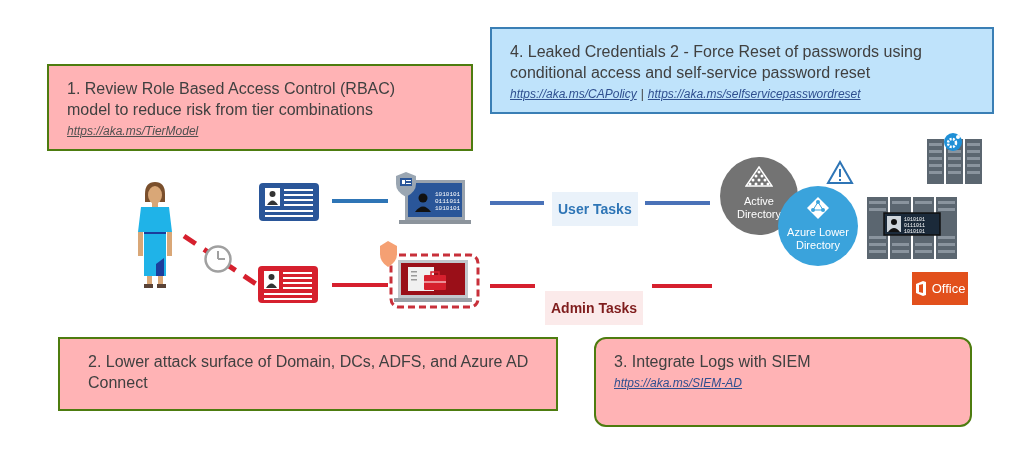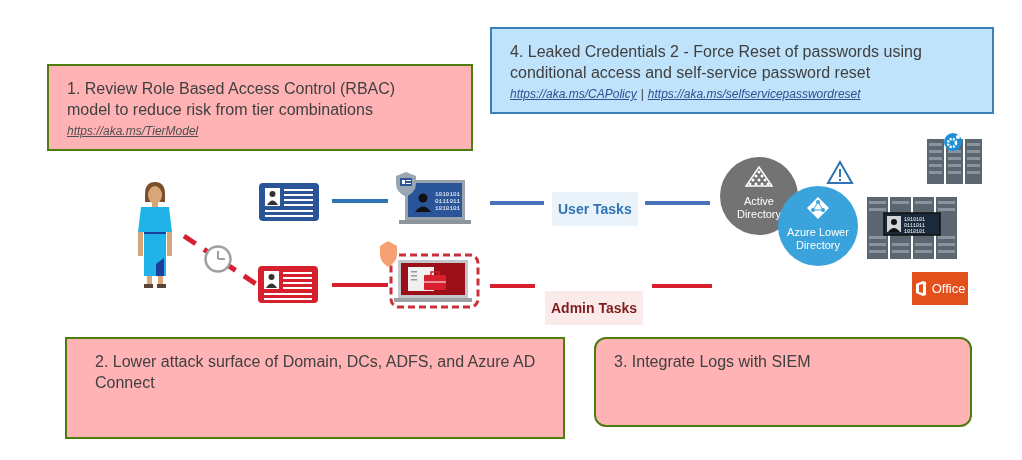--- a/index.html
+++ b/index.html
@@ -7,21 +7,21 @@
   .box { position:absolute; box-sizing:border-box; padding:12px 16px 8px 18px; color:#404040; }
   .box.red { background:#ffb3b5; border:2px solid #4d7c0f; }
   .box.blue { background:#bfe3fb; border:2px solid #3a7fb5; }
   .box .title { font-size:16px; line-height:21px; }
   .box .title b { font-weight:normal; }
   .box .link { font-size:12px; color:#2f4f8f; text-decoration:underline; line-height:18px; display:inline-block; margin-top:2px;font-style:italic; }
   .box .sep { font-size:12px; color:#404040; padding:0 4px; }
   #box1 { left:47px; top:64px; width:426px; height:87px; }
   #box1 .link { color:#505050; }
   #box4 { left:490px; top:27px; width:504px; height:87px; }
-  #box2 { left:65px; top:337px; width:500px; height:102px;padding-left:28px; }
+  #box2 { left:58px; top:337px; width:500px; height:74px;padding-left:28px; }
   #box3 { left:594px; top:337px; width:378px; height:90px;border-radius:12px; }
   .flowlabel { position:absolute; font-size:14px; font-weight:bold; background:#eaf2fa; padding:8px 6px; line-height:18px; }
   #user-label { left:552px; top:192px; color:#2e75b6; }
   #admin-label { left:545px; top:277px; color:#7f1d1d; background:#fbeaea;margin-top:14px; }
   .line { position:absolute; height:4px; }
   .blue-line { background:#2e75b6; }
   .blue-line2 { background:#4a72b8; }
   .red-line { background:#d6202e; }
   .circle { position:absolute; border-radius:50%; color:#fff; text-align:center; font-size:11px; line-height:13px; }
   #ad-circle { left:720px; top:157px; width:78px; height:78px; background:#737373; }
@@ -50,20 +50,21 @@
 <div id="box2" class="box red">
   <div class="title">
     <b>2. Lower attack surface</b><span> of Domain, DCs, ADFS, and Azure AD Connect</span>
   </div>
 </div>
 
 <div id="box3" class="box red">
   <div class="title">
     <b>3. Integrate Logs with SIEM</b>
   </div>
+  <a class="link">https://aka.ms/SIEM-AD</a>
 </div>
 
 <svg style="position:absolute;left:130px;top:180px;" width="50" height="112" viewBox="0 0 50 112">
   <path d="M15 14 Q15 2 25 2 Q35 2 35 14 L35 22 L15 22 Z" fill="#7a4f2c"></path>
   <ellipse cx="25" cy="15" rx="7" ry="9" fill="#d9a777"></ellipse>
   <rect x="22" y="22" width="6" height="5" fill="#d9a777"></rect>
   <path d="M11 27 L39 27 L42 52 L36 52 L36 96 L14 96 L14 52 L8 52 Z" fill="#1fb3e8"></path>
   <rect x="14" y="52" width="22" height="2" fill="#1b3d9c"></rect>
   <path d="M26 84 L34 78 L34 96 L26 96 Z" fill="#1b3d9c"></path>
   <rect x="8" y="52" width="5" height="24" fill="#d9a777"></rect>

